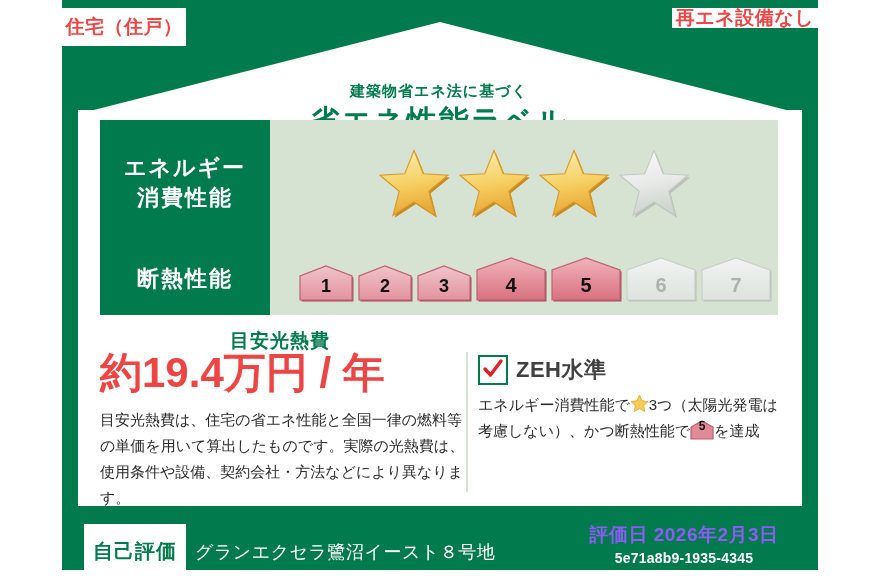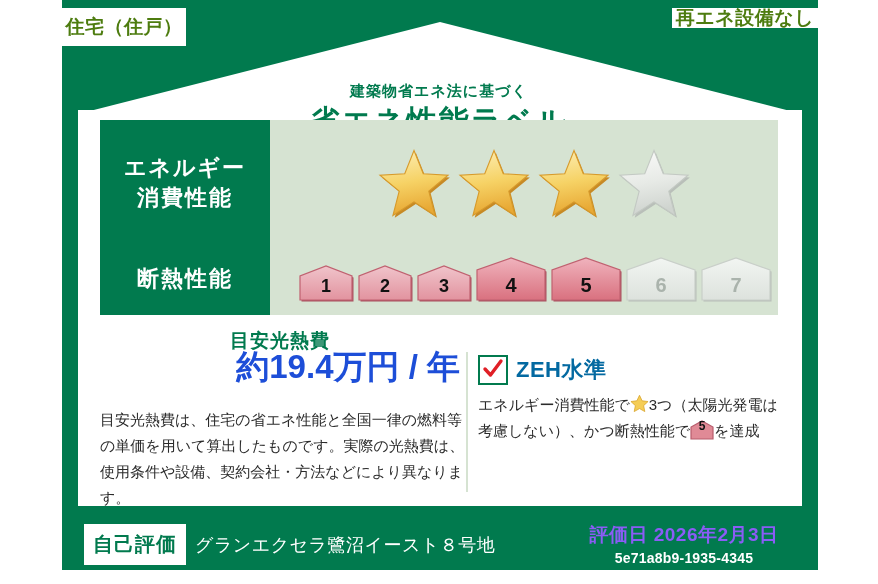--- a/index.html
+++ b/index.html
@@ -54,21 +54,21 @@
     top: 88px;
     width: 724px;
     height: 396px;
     background: #ffffff;
   }
 
   
   .tag {
     position: absolute;
     background: #ffffff;
-    color: #4d7c0f;
+    color: #ef4444;
     font-weight: bold;
     display: flex;
     align-items: center;
     justify-content: center;
     letter-spacing: 0.5px;
     z-index: 8;
   }
   .tag-left {
     left: 62px;
     top: 8px;
@@ -227,23 +227,23 @@
     font-size: 19px;
     font-weight: bold;
     letter-spacing: 1px;
     white-space: nowrap;
   }
   .cost-amount {
     position: absolute;
     left: 100px;
     top: 345px;
     width: 360px;
-    text-align: right;
-    color: #1d4ed8;
-    font-size: 33px;
+    text-align: left;
+    color: #ef4444;
+    font-size: 42px;
     font-weight: bold;
     letter-spacing: 0px;
     z-index: 6;
   }
 
   
   .disclaimer {
     position: absolute;
     left: 100px;
     top: 407px;
@@ -284,21 +284,21 @@
     background: #ffffff;
     position: relative;
     flex: none;
   }
   .zeh-check svg {
     position: absolute;
     left: 2px;
     top: 1px;
   }
   .zeh-title {
-    color: #0369a1;
+    color: #404040;
     font-size: 22px;
     font-weight: bold;
     letter-spacing: 0.5px;
   }
   .zeh-desc {
     margin-top: 7px;
     color: #2b2b2b;
     font-size: 15px;
     line-height: 26px;
   }
@@ -334,21 +334,21 @@
     display: flex;
     align-items: center;
     gap: 9px;
     z-index: 9;
   }
   .self-eval {
     background: #ffffff;
     color: #017a4e;
     font-size: 20px;
     font-weight: bold;
-    padding: 7px 9px;
+    padding: 14px 9px;
     letter-spacing: 1px;
   }
   .building-name {
     color: #ffffff;
     font-size: 18px;
     letter-spacing: 0.5px;
   }
   .footer-right {
     position: absolute;
     left: 560px;

